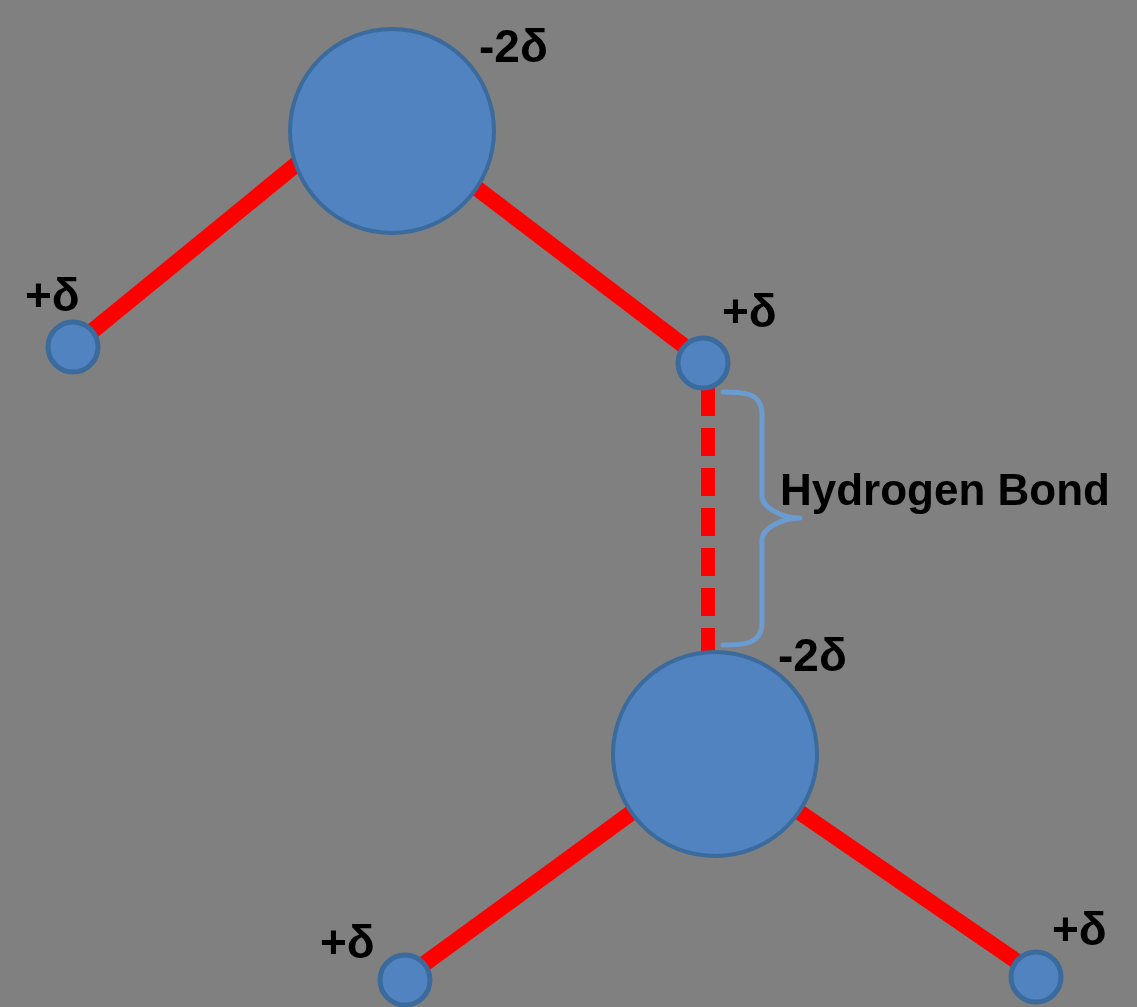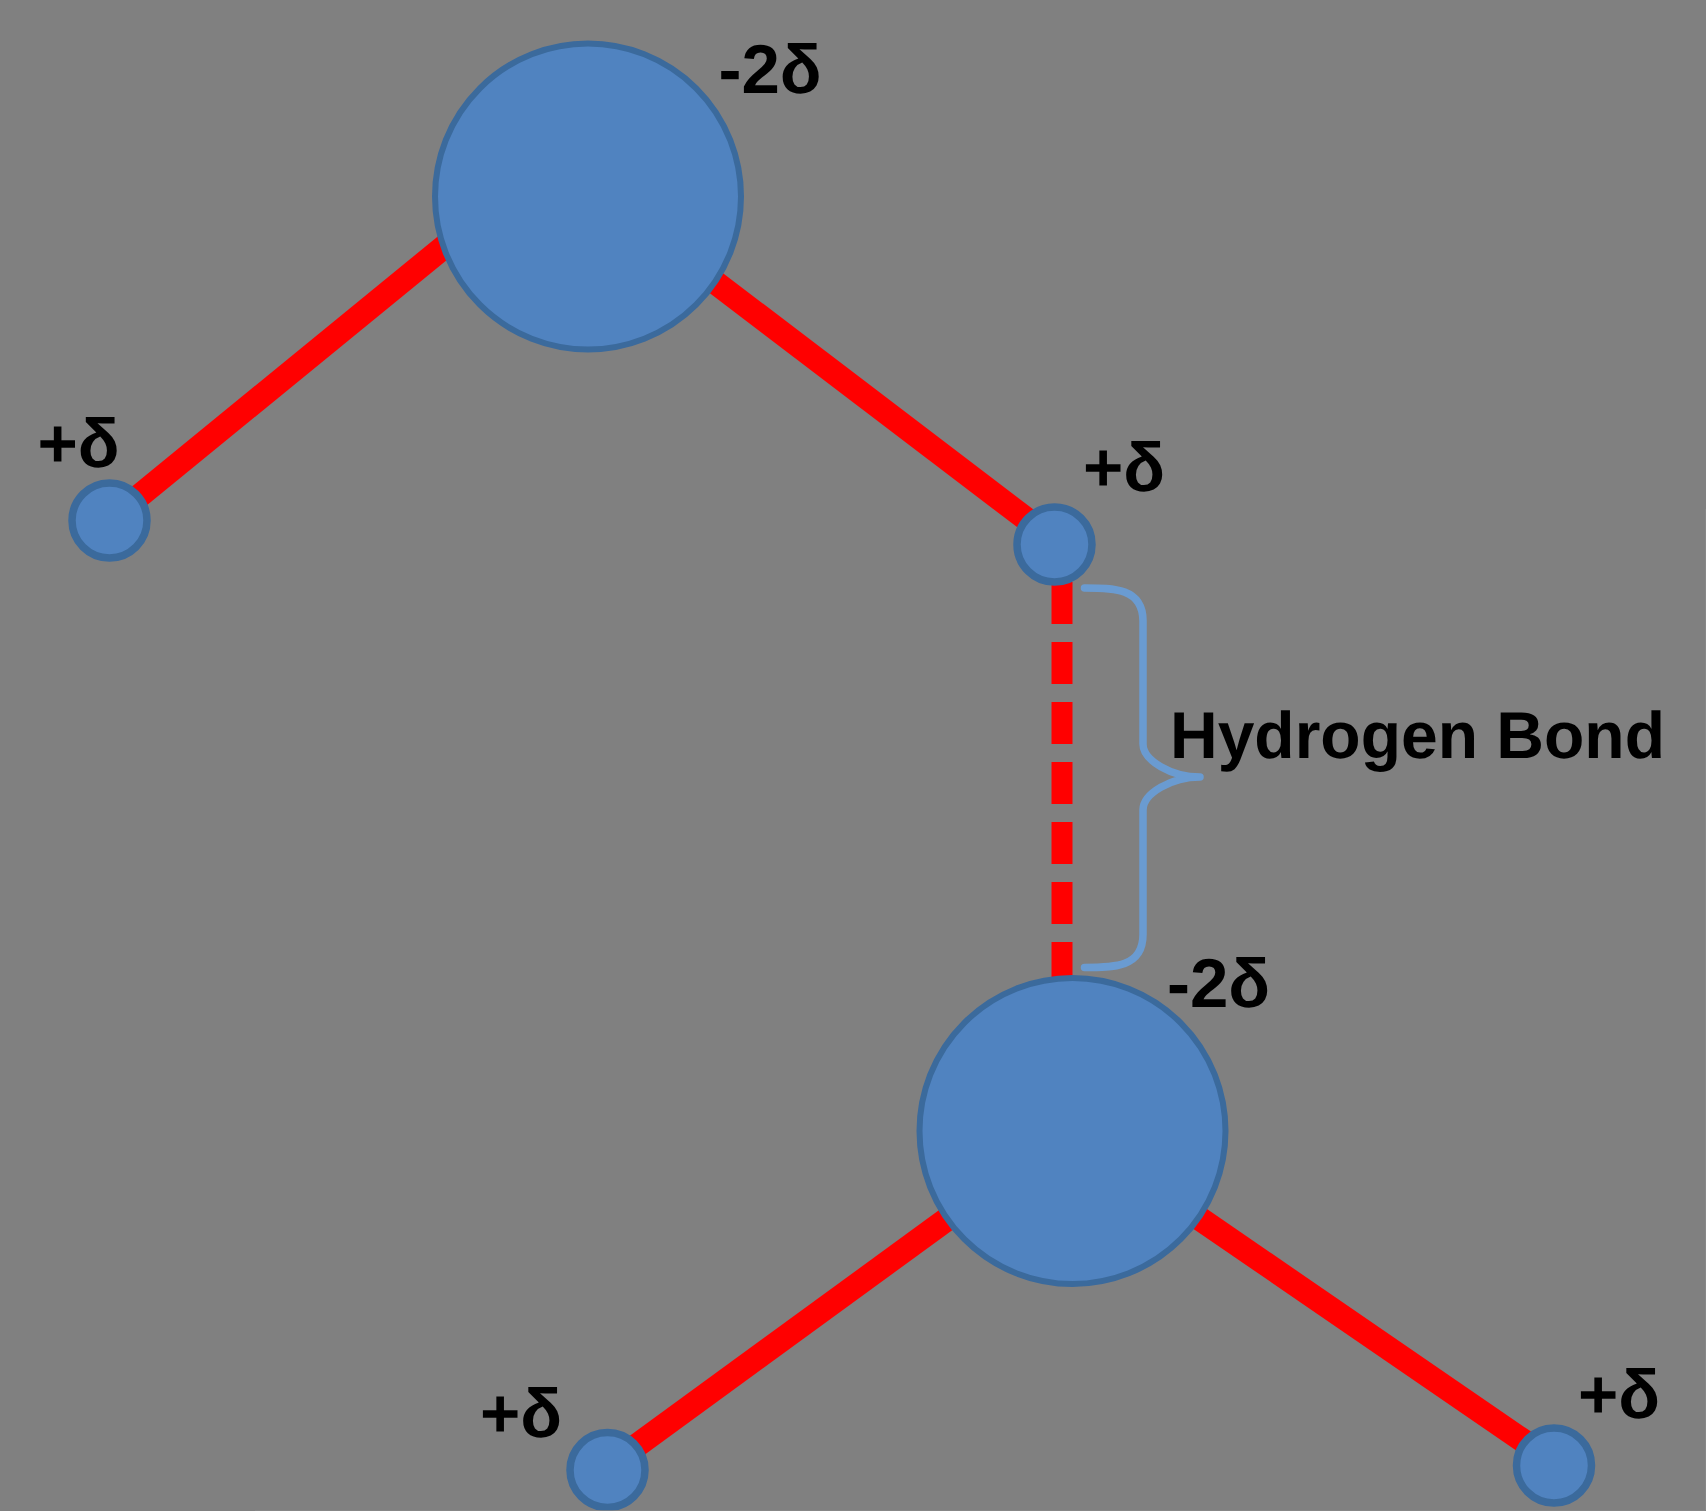--- a/index.html
+++ b/index.html
@@ -8,21 +8,21 @@
     padding: 0;
     background: #808080;
   }
   body {
     font-family: "Liberation Sans", sans-serif;
   }
   #canvas-root {
     position: relative;
     width: 1137px;
     height: 1007px;
-    background: #a3a3a3;
+    background: #a21caf;
     overflow: hidden;
   }
   #diagram-svg {
     position: absolute;
     top: 0;
     left: 0;
     width: 1137px;
     height: 1007px;
     display: block;
   }

